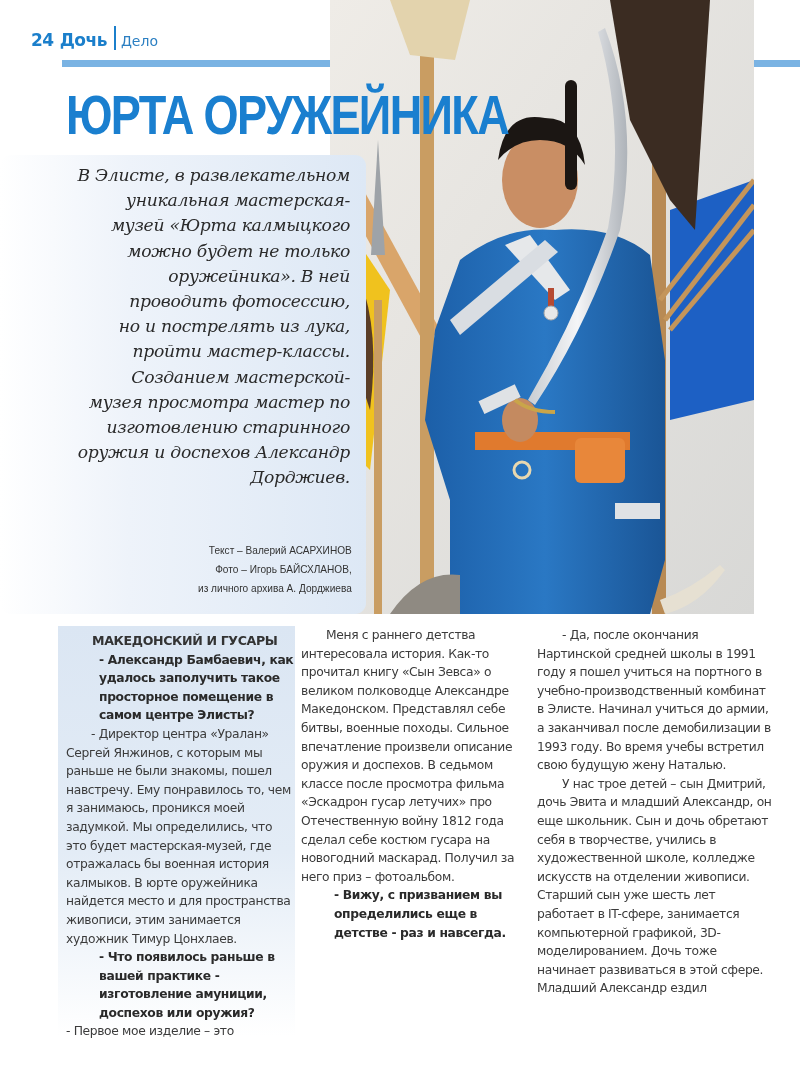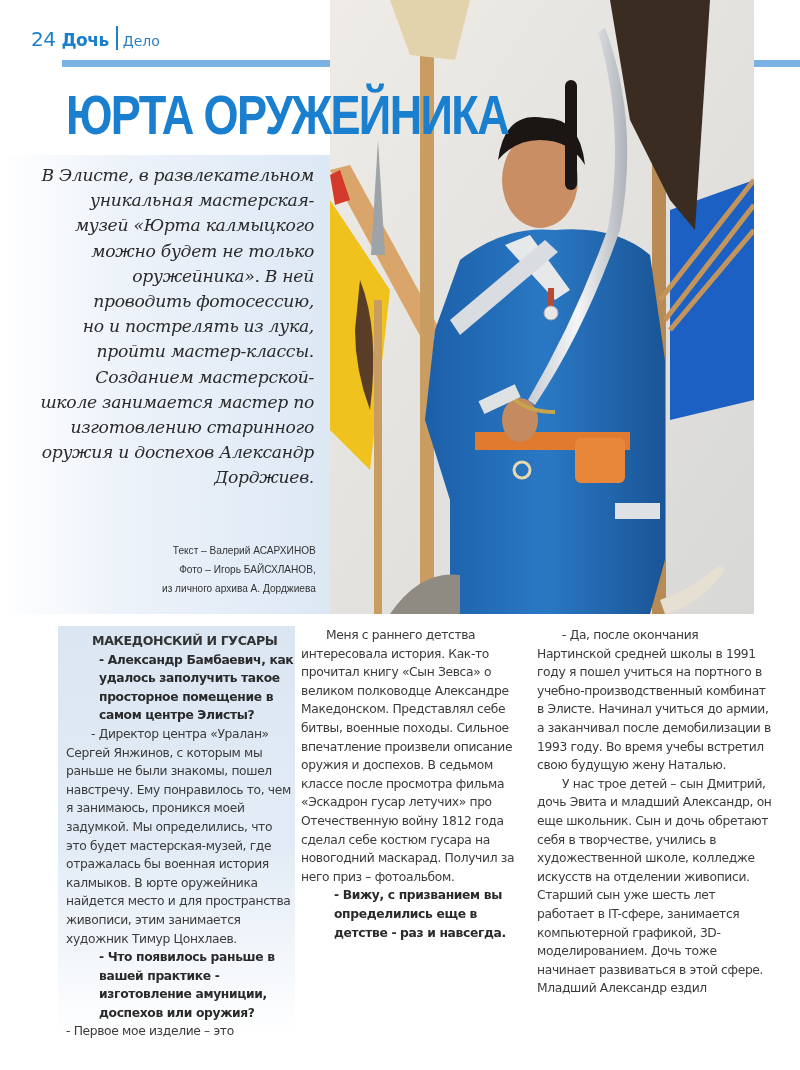--- a/index.html
+++ b/index.html
@@ -1,37 +1,37 @@
 <!DOCTYPE html>
 <html><head>
 <meta charset="utf-8">
 <style>
   * { box-sizing: border-box; margin: 0; padding: 0; }
   html, body { width: 800px; height: 1070px; background: #ffffff; overflow: hidden; }
   body { position: relative; font-family: "Liberation Sans", sans-serif; color: #333; }
 
   
   .page-header { position: absolute; left: 31px; top: 22px; display: flex; align-items: baseline; color: #1b7fcb; }
-  .page-num { font-family: "DejaVu Sans", sans-serif; font-weight: normal; font-size: 20px; letter-spacing: -0.5px; }
+  .page-num { font-family: "DejaVu Sans", sans-serif; font-weight: bold; font-size: 17px; letter-spacing: -0.5px; }
   .section { font-family: "DejaVu Sans", sans-serif; font-weight: bold; font-size: 17px; margin-left: 6px; letter-spacing: -0.5px; }
   .sep { display: inline-block; width: 2px; height: 24px; background: #1b7fcb; margin: 0 5px 0 7px; position: relative; top: 4px; }
   .subsection { font-family: "DejaVu Sans", sans-serif; font-size: 14px; color: #2b7fc2; }
 
   .rule-left { position: absolute; left: 62px; top: 60px; width: 268px; height: 7px; background: #7ab3e3; }
   .rule-right { position: absolute; left: 754px; top: 60px; width: 46px; height: 7px; background: #7ab3e3; }
 
   
   .photo { position: absolute; left: 330px; top: 0; width: 424px; height: 614px; overflow: hidden; background: #e9e6e1; }
   .photo svg { display: block; }
 
   
   .headline { position: absolute; left: 66px; top: 83px; font-family: "Liberation Sans", sans-serif; font-weight: bold; font-size: 55px; color: #1a7fcf; letter-spacing: -2px; transform: scaleX(0.82); transform-origin: left top; white-space: nowrap; z-index: 3; }
 
   
-  .intro { position: absolute; left: 0; top: 155px; width: 330px; height: 459px; background: linear-gradient(90deg, #ffffff 0%, #eef3fa 35%, #dde8f5 100%); z-index: 2; }
+  .intro { position: absolute; left: 0; top: 155px; width: 366px; height: 459px; background: linear-gradient(90deg, #ffffff 0%, #eef3fa 35%, #dde8f5 100%); z-index: 2; border-radius: 11px; }
   .lead { position: absolute; right: 16px; top: 8px; width: 290px; text-align: right; font-family: "DejaVu Serif", serif; font-style: italic; font-size: 17.2px; line-height: 25.2px; color: #2a2a2a; letter-spacing: -0.3px; }
   .credits { position: absolute; right: 14px; top: 386px; text-align: right; font-family: "Liberation Sans", sans-serif; font-size: 11.5px; line-height: 19px; color: #333; transform: scaleX(0.88); transform-origin: right top; white-space: nowrap; }
 
   
   .col { position: absolute; top: 626px; font-family: "DejaVu Sans", sans-serif; font-size: 12.3px; line-height: 18.6px; color: #3b3b3b; letter-spacing: -0.35px; }
   .col p { margin: 0; }
   .col .ind { text-indent: 25px; }
   .col .q { font-weight: bold; color: #2a2a2a; padding-left: 33px; }
   .col1 { left: 58px; width: 237px; padding: 6px 0 0 8px; background: linear-gradient(180deg, #dbe6f3 0%, #e3ecf6 55%, #ffffff 100%); height: 410px; }
   .col1 .sub { font-weight: bold; color: #333; padding-left: 26px; font-size: 12.6px; margin-bottom: 0; }
@@ -129,21 +129,21 @@
   <div class="lead">
     <div>В Элисте, в развлекательном</div>
     <div>уникальная мастерская-</div>
     <div>музей «Юрта калмыцкого</div>
     <div>можно будет не только</div>
     <div>оружейника». В ней</div>
     <div>проводить фотосессию,</div>
     <div>но и пострелять из лука,</div>
     <div>пройти мастер-классы.</div>
     <div>Созданием мастерской-</div>
-    <div>школе занимается мастер по</div>
+    <div>музея просмотра мастер по</div>
     <div>изготовлению старинного</div>
     <div>оружия и доспехов Александр</div>
     <div>Дорджиев.</div>
   </div>
   <div class="credits">
     <div>Текст – Валерий АСАРХИНОВ</div>
     <div>Фото – Игорь БАЙСХЛАНОВ,</div>
     <div>из личного архива А. Дорджиева</div>
   </div>
 </div>

